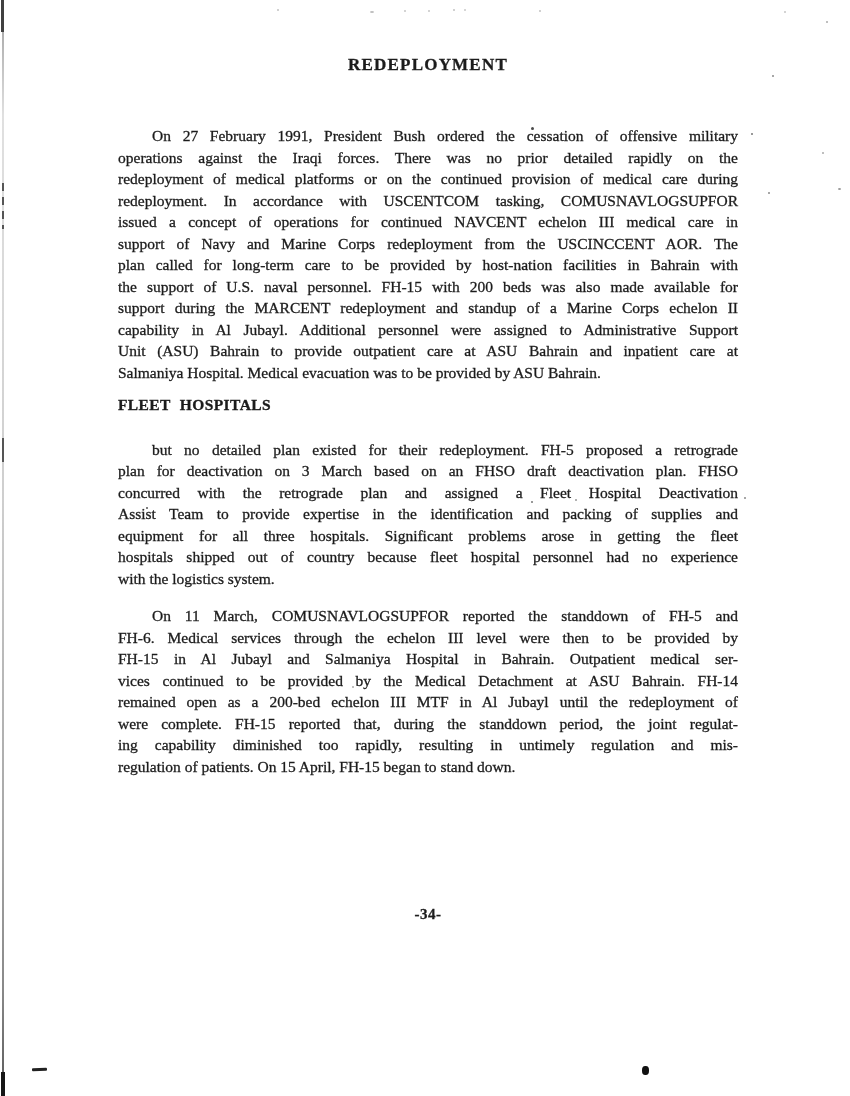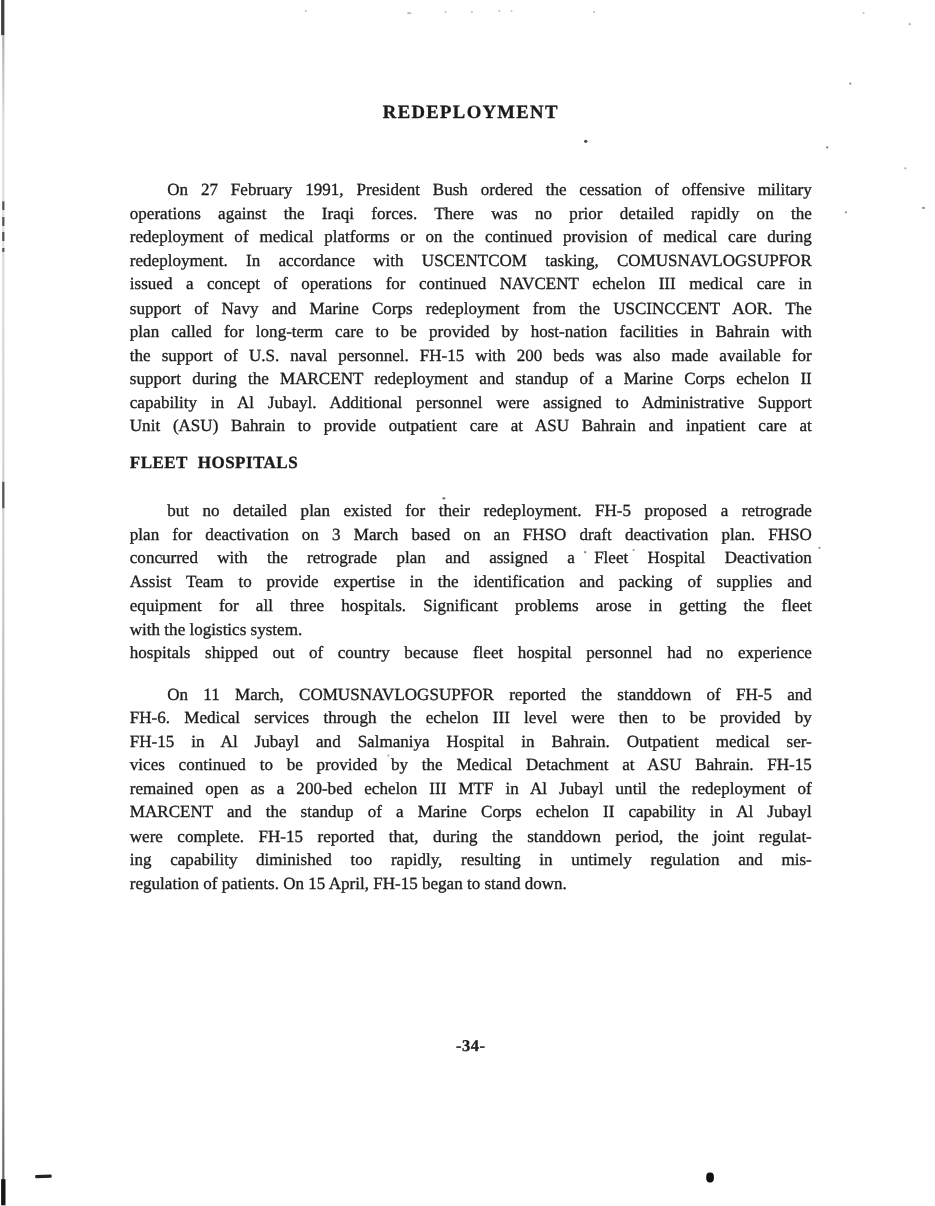--- a/index.html
+++ b/index.html
@@ -8,21 +8,21 @@
     background: #ffffff;
     position: relative;
     overflow: hidden;
     font-family: "Liberation Serif", "DejaVu Serif", serif;
     color: #1c1c1c;
   }
   .doc {
     position: absolute;
     left: 118px; top: 0;
     width: 620px;
-    padding-top: 90px;
+    padding-top: 53px;
     -webkit-text-stroke: 0.3px #1c1c1c;
   }
   .title {
     margin: 0;
     font-size: 17px;
     font-weight: bold;
     text-align: center;
     letter-spacing: 1.2px;
     line-height: 24px;
   }
@@ -96,40 +96,40 @@
       <div class="line">operations against the Iraqi forces.  There was no prior detailed rapidly on the</div>
       <div class="line">redeployment of medical platforms or on the continued provision of medical care during</div>
       <div class="line">redeployment.  In accordance with USCENTCOM tasking, COMUSNAVLOGSUPFOR</div>
       <div class="line">issued a concept of operations for continued NAVCENT echelon III medical care in</div>
       <div class="line">support of Navy and Marine Corps redeployment from the USCINCCENT AOR.  The</div>
       <div class="line">plan called for long-term care to be provided by host-nation facilities in Bahrain with</div>
       <div class="line">the support of U.S. naval personnel.  FH-15 with 200 beds was also made available for</div>
       <div class="line">support during the MARCENT redeployment and standup of a Marine Corps echelon II</div>
       <div class="line">capability in Al Jubayl.  Additional personnel were assigned to Administrative Support</div>
       <div class="line">Unit (ASU) Bahrain to provide outpatient care at ASU Bahrain and inpatient care at</div>
+      <div class="line line-last">Salmaniya Hospital.  Medical evacuation was to be provided by ASU Bahrain.</div>
     </div>
 
   <h2 class="heading">FLEET HOSPITALS</h2>
 
   <div class="para p2">
       <div class="line">but no detailed plan existed for their redeployment.  FH-5 proposed a retrograde</div>
       <div class="line">plan for deactivation on 3 March based on an FHSO draft deactivation plan.  FHSO</div>
       <div class="line">concurred with the retrograde plan and assigned a Fleet Hospital Deactivation</div>
       <div class="line">Assist Team to provide expertise in the identification and packing of supplies and</div>
       <div class="line">equipment for all three hospitals.  Significant problems arose in getting the fleet</div>
+      <div class="line">hospitals shipped out of country because fleet hospital personnel had no experience</div>
       <div class="line line-last">with the logistics system.</div>
-      <div class="line">hospitals shipped out of country because fleet hospital personnel had no experience</div>
     </div>
 
   <div class="para p3">
       <div class="line">On 11 March, COMUSNAVLOGSUPFOR reported the standdown of FH-5 and</div>
       <div class="line">FH-6.  Medical services through the echelon III level were then to be provided by</div>
       <div class="line">FH-15 in Al Jubayl and Salmaniya Hospital in Bahrain.  Outpatient medical ser-</div>
-      <div class="line">vices continued to be provided by the Medical Detachment at ASU Bahrain. FH-15</div>
+      <div class="line">vices continued to be provided by the Medical Detachment at ASU Bahrain. FH-14</div>
       <div class="line">remained open as a 200-bed echelon III MTF in Al Jubayl until the redeployment of</div>
-      <div class="line">MARCENT and the standup of a Marine Corps echelon II capability in Al Jubayl</div>
       <div class="line">were complete.  FH-15 reported that, during the standdown period, the joint regulat-</div>
       <div class="line">ing capability diminished too rapidly, resulting in untimely regulation and mis-</div>
       <div class="line line-last">regulation of patients.  On 15 April, FH-15 began to stand down.</div>
     </div>
 
   <div class="pageno">-34-</div>
 </div>
 
 </body></html>

